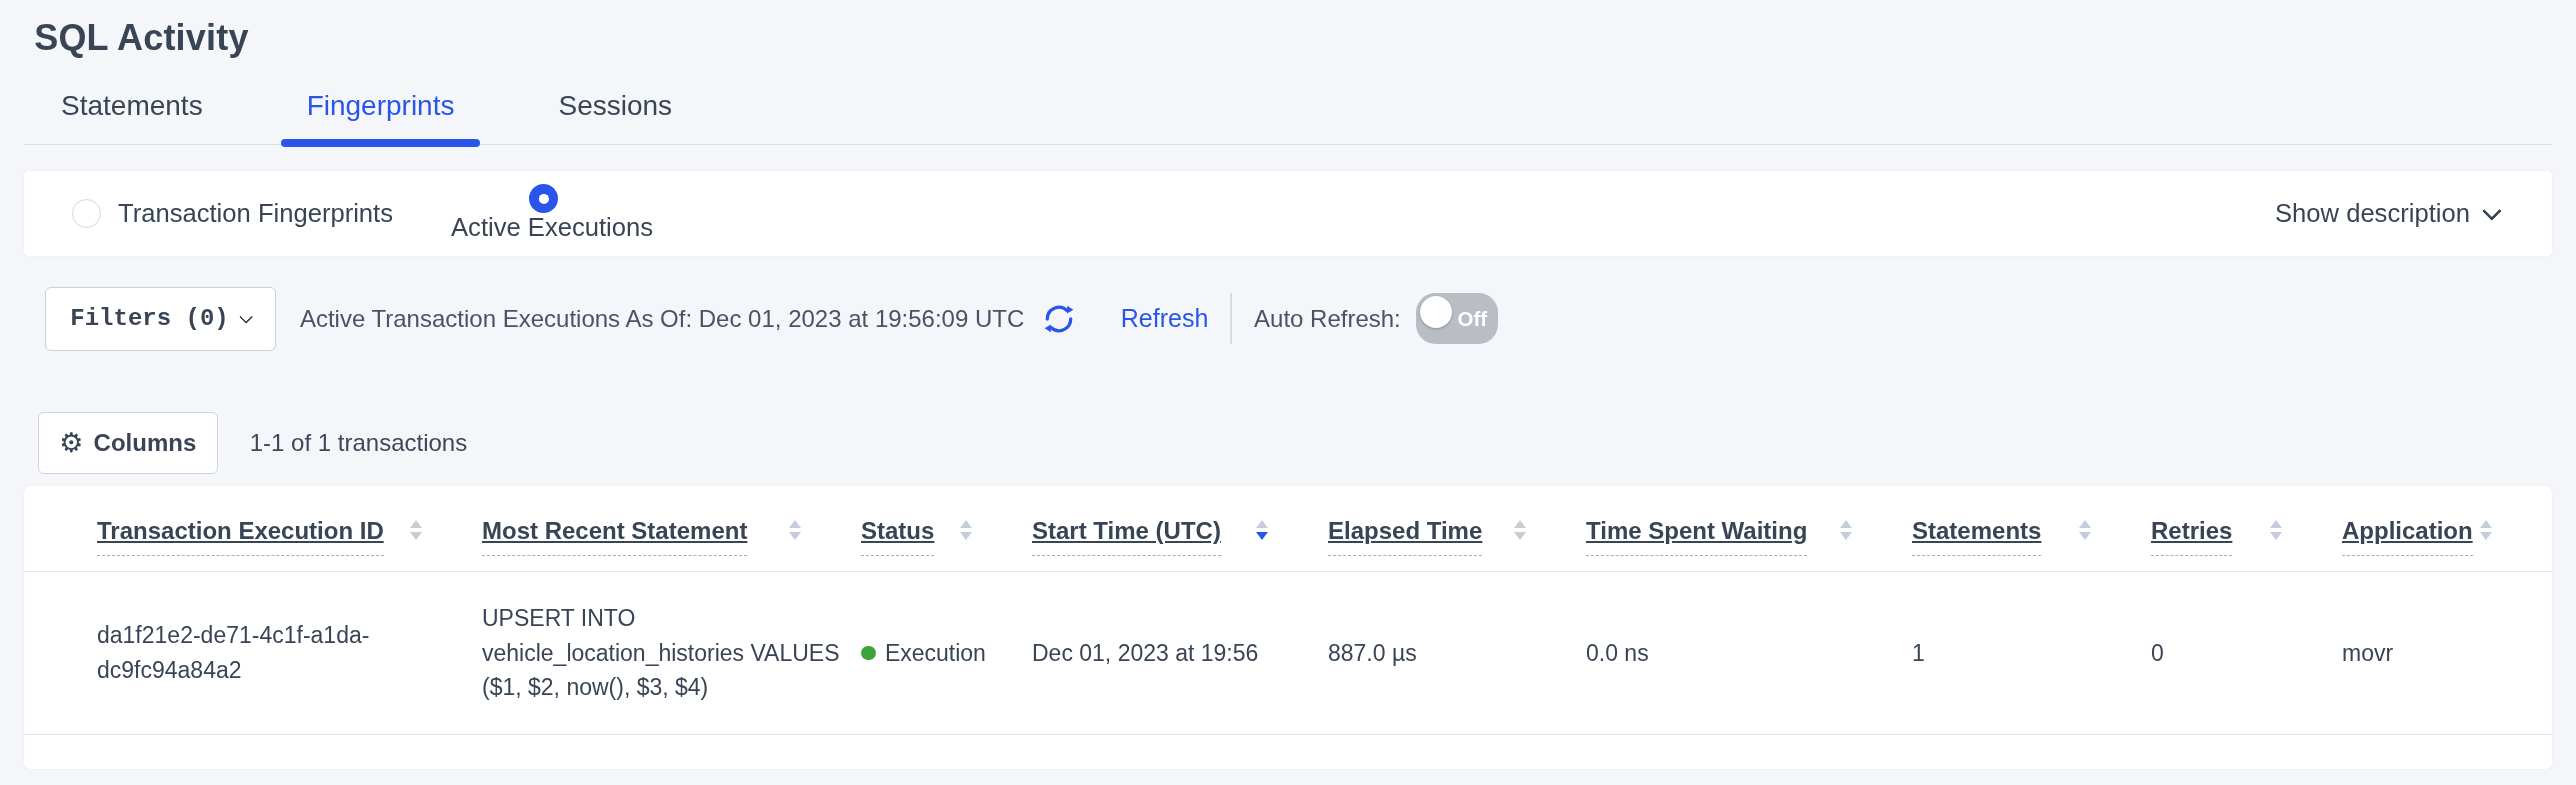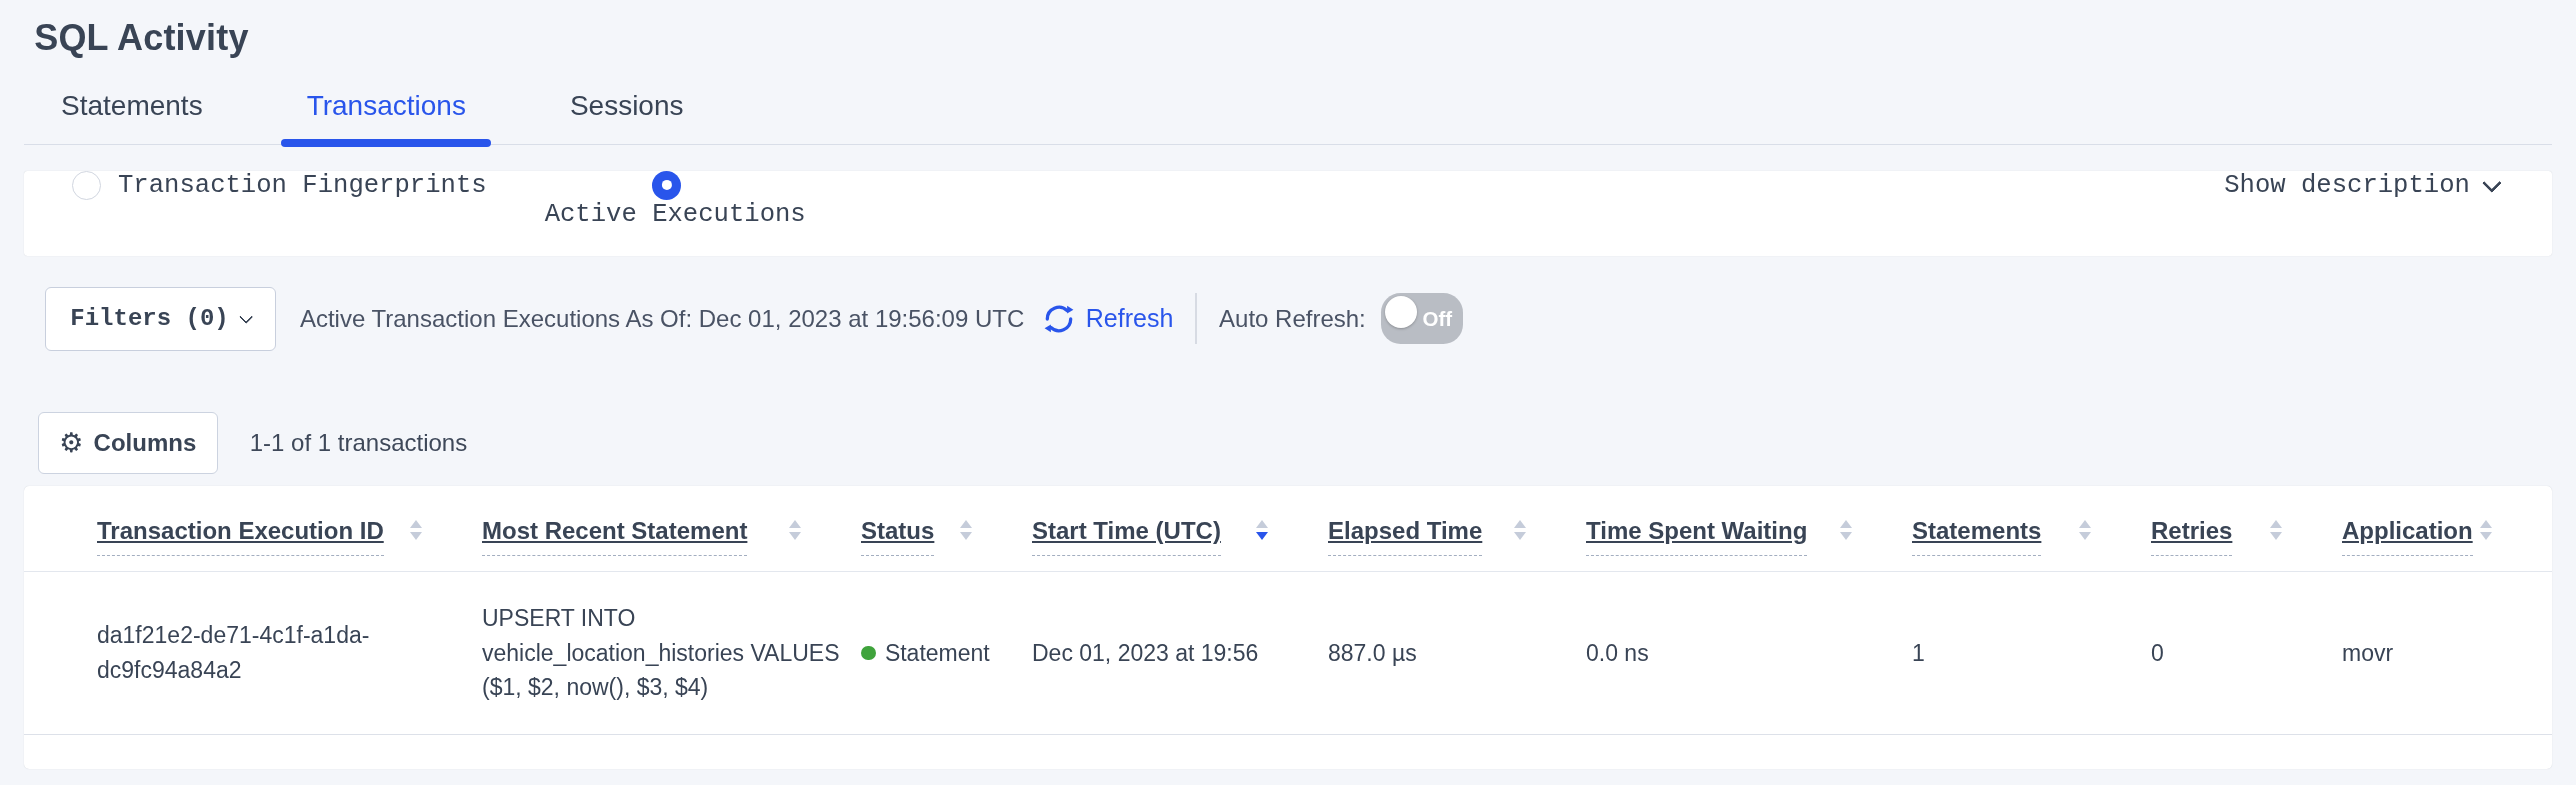--- a/index.html
+++ b/index.html
@@ -35,21 +35,21 @@
   .tab.active { color:#2955eb; font-weight:500; }
   .tab.active::after {
     content:""; position:absolute; left:-25.6px; right:-25.6px; bottom:-2.6px;
     height:7.7px; border-radius:4.3px; background:#2955eb;
   }
 
   
   .view-band {
     margin-top:25.6px; height:85px; background:#ffffff; border-radius:3.4px;
     box-shadow:0 0 0.9px rgba(60,70,90,.25);
-    display:flex; align-items:flex-start; padding:0 53px 0 48px;font-family:Liberation Mono, monospace;
+    display:flex; align-items:center; padding:0 53px 0 48px;
   }
   .radio-option { display:flex; align-items:center; cursor:pointer; }
   .radio-option + .radio-option { margin-left:41px;flex-direction:column; }
   .radio-circle {
     width:29px; height:29px; border-radius:50%;
     border:1.7px solid #d1d6e0; background:#fff; flex:0 0 auto;
   }
   .radio-circle.checked {
     border:none; background:#2955eb; position:relative;
   }
@@ -82,21 +82,21 @@
   }
   .search-box input::placeholder { color:#a9b0bf; }
   .filters-btn {
     margin-left:21.3px; height:64px; padding:0 24px;
     background:#fff; border:1.7px solid #c8cfdd; border-radius:6px;
     display:flex; align-items:center; cursor:pointer;
   }
   .filters-btn .label { font-size:24px; font-weight:700; color:#394455; white-space:nowrap;font-family:Liberation Mono, monospace; }
   .filters-btn .chevron-down { width:10.2px; height:10.2px; border-width:2.6px; margin:-3.4px 0 0 12px; }
   .asof-text { margin-left:24px; font-size:24px; color:#4a5365; white-space:nowrap; }
-  .refresh { margin-left:17px; display:flex; align-items:center; cursor:pointer; }
+  .refresh { margin-left:17px; display:flex; align-items:center; cursor:pointer;gap:35px; }
   .refresh-label { margin-left:8.5px; font-size:25px; color:#2955eb; white-space:nowrap; }
   .v-divider { width:1.7px; height:51px; background:#d7dbe3; margin:0 22px; }
   .auto-refresh-label { font-size:24px; color:#4a5365; white-space:nowrap; }
   .toggle {
     margin-left:15.4px; width:82px; height:51px; border-radius:19.6px;
     background:#b9bdc4; position:relative; cursor:pointer; flex:0 0 auto;
   }
   .toggle-knob {
     position:absolute; left:3.4px; top:3.4px; width:32px; height:32px;
     border-radius:50%; background:#fff; box-shadow:0 0.9px 2.6px rgba(0,0,0,.25);
@@ -156,21 +156,21 @@
 </style>
 </head>
 <body>
 
 <div class="page">
 
   <h1 class="page-title">SQL Activity</h1>
 
   <div class="tabs">
     <div class="tab">Statements</div>
-    <div class="tab active">Transactions</div>
+    <div class="tab active">Fingerprints</div>
     <div class="tab">Sessions</div>
   </div>
 
   <div class="view-band">
     <div class="radio-option">
       <span class="radio-circle"></span>
       <span class="radio-label">Transaction Fingerprints</span>
     </div>
     <div class="radio-option">
       <span class="radio-circle checked"></span>
@@ -319,21 +319,21 @@
           </th>
         </tr>
       </thead>
       <tbody>
         <tr>
           <td>da1f21e2-de71-4c1f-a1da-dc9fc94a84a2</td>
           <td class="statement-cell">UPSERT INTO vehicle_location_histories VALUES ($1, $2, now(), $3, $4)</td>
           <td>
             <span class="status-wrap">
               <span class="status-dot"></span>
-              <span>Statement</span>
+              <span>Execution</span>
             </span>
           </td>
           <td>Dec 01, 2023 at 19:56</td>
           <td>887.0 µs</td>
           <td>0.0 ns</td>
           <td>1</td>
           <td>0</td>
           <td>movr</td>
         </tr>
       </tbody>

